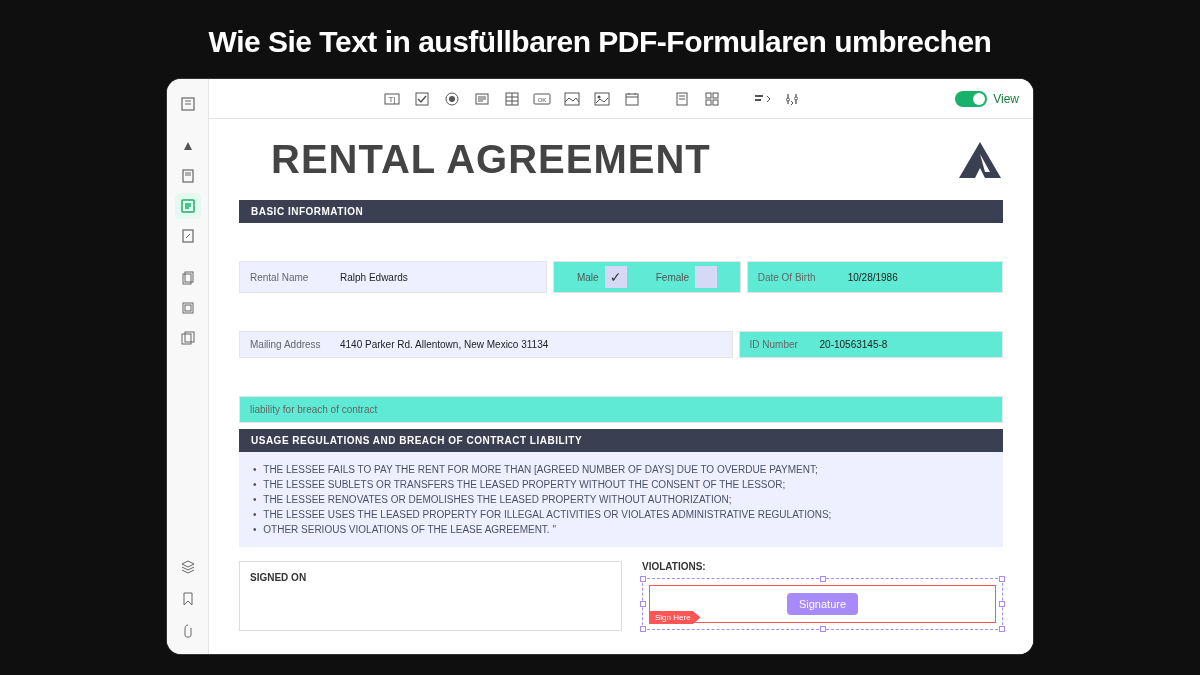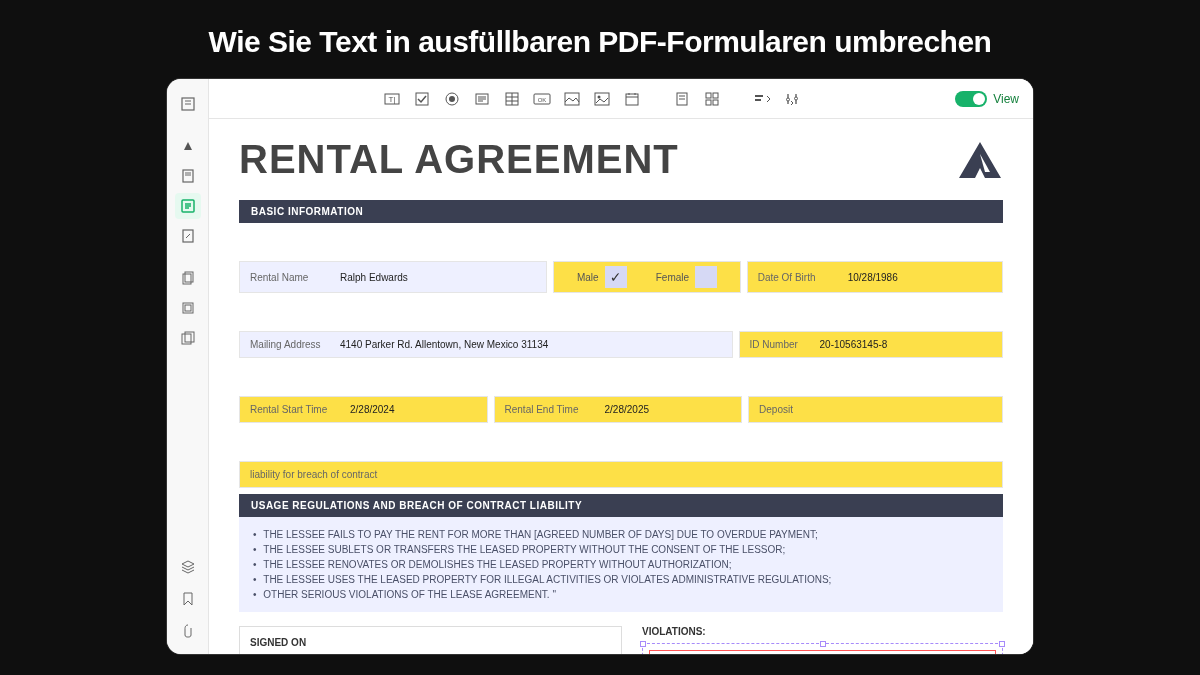--- a/index.html
+++ b/index.html
@@ -127,20 +127,21 @@
   align-items: center;
   justify-content: space-between;
   margin-bottom: 18px;
 }
 .doc-title {
   font-size: 40px;
   font-weight: 700;
   color: #444;
   letter-spacing: 1px;
   font-family: "Arial Black", Arial, sans-serif;
+  margin-left: 32px;
 }
 .doc-logo {
   width: 46px;
   height: 40px;
 }
 .section-bar {
   background: #3a3f52;
   color: #fff;
   font-size: 10px;
   font-weight: 600;
@@ -152,21 +153,21 @@
   gap: 6px;
   margin: 6px 0;
 }
 .row {
   display: flex;
   gap: 6px;
   margin-top: 32px;
 }
 .field {
   border: 1px solid #e5e5e5;
-  background: #fde047;
+  background: #5eead4;
   display: flex;
   align-items: center;
   padding: 7px 10px;
   font-size: 11px;
 }
 .field.tinted { background: #eef0ff; }
 .field .label {
   color: #666;
   font-size: 10px;
   min-width: 90px;
@@ -487,33 +488,20 @@
           </div>
         </div>
         <div class="row">
           <div class="field tinted" style="flex:3.5">
             <span class="label">Mailing Address</span>
             <span class="value">4140 Parker Rd. Allentown, New Mexico 31134</span>
           </div>
           <div class="field" style="flex:1.8">
             <span class="label" style="min-width:70px">ID Number</span>
             <span class="value">20-10563145-8</span>
-          </div>
-        </div>
-        <div class="row">
-          <div class="field" style="flex:1.75">
-            <span class="label" style="min-width:100px">Rental Start Time</span>
-            <span class="value">2/28/2024</span>
-          </div>
-          <div class="field" style="flex:1.75">
-            <span class="label" style="min-width:100px">Rental End Time</span>
-            <span class="value">2/28/2025</span>
-          </div>
-          <div class="field" style="flex:1.8">
-            <span class="label">Deposit</span>
           </div>
         </div>
         <div class="row">
           <div class="field" style="flex:1">
             <span class="value" style="font-weight:400;color:#666">liability for breach of contract</span>
           </div>
         </div>
       </div>
 
       <div class="section-bar" style="">USAGE REGULATIONS AND BREACH OF CONTRACT LIABILITY</div>

